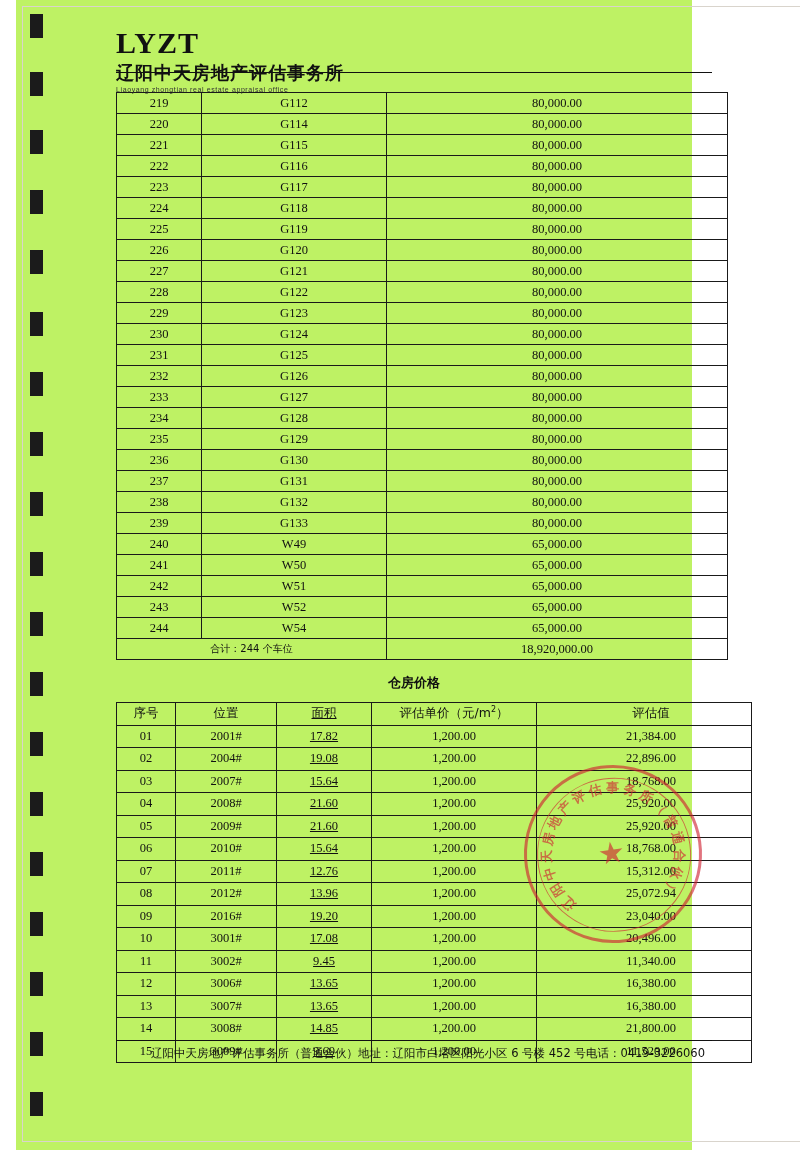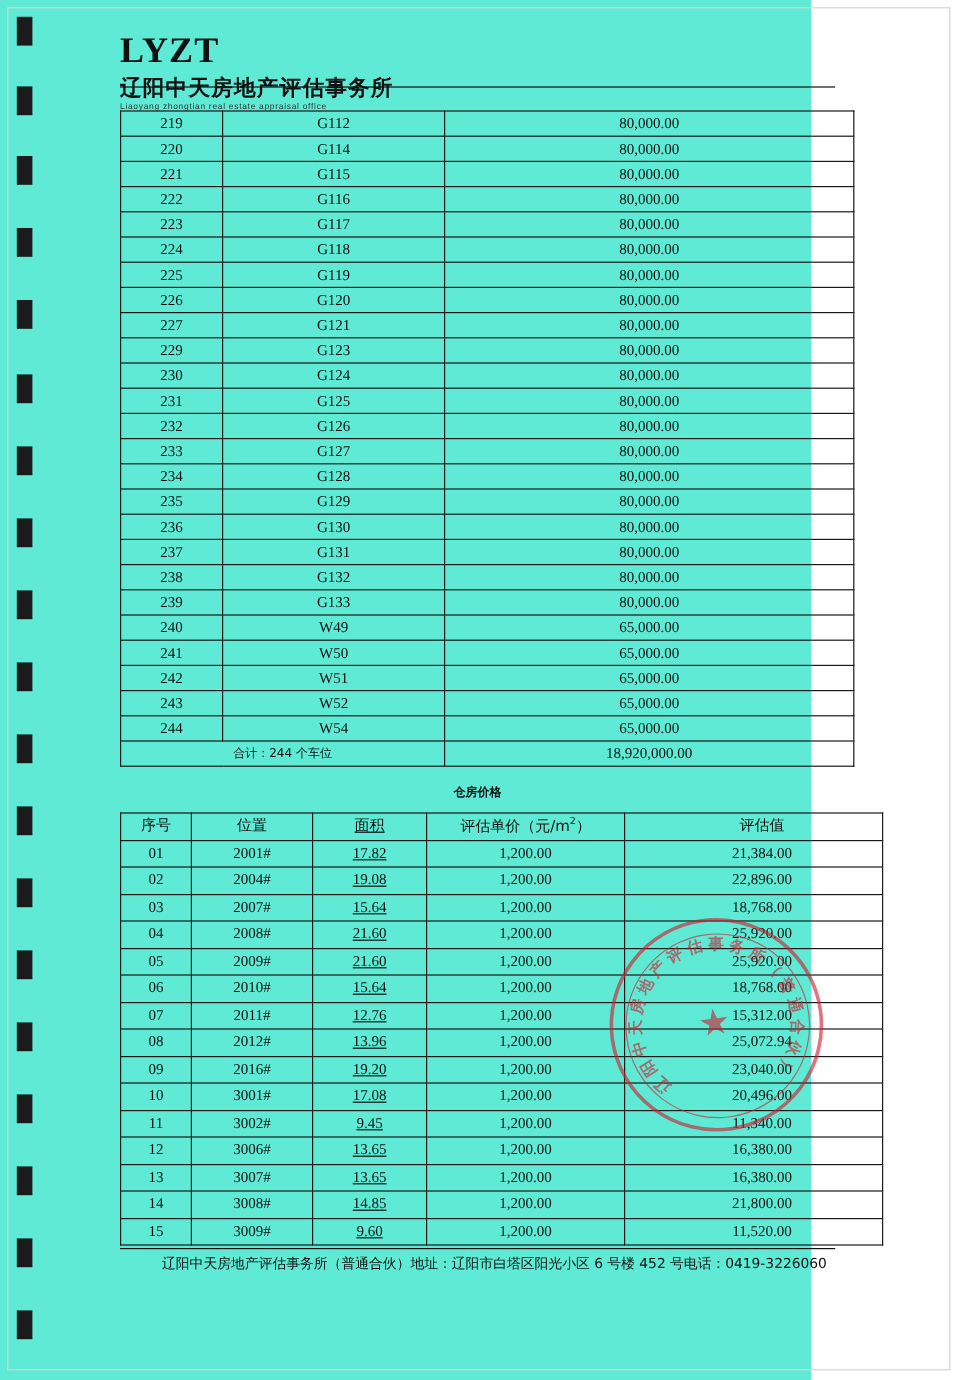--- a/index.html
+++ b/index.html
@@ -12,23 +12,23 @@
     background: #ffffff;
     font-family: "Liberation Serif", serif;
     color: #111111;
     position: relative;
     overflow: hidden;
   }
 
   
   .page {
     position: absolute;
-    left: 0; top: 0;
+    left: 16px; top: 0;
     width: 676px; height: 1150px;
-    background: #5eead4;
+    background: #bef264;
   }
   .scan-border {
     position: absolute;
     left: 6px; top: 6px;
     width: 786px; height: 1136px;
     border: 1px solid #d9d4cc;
     box-sizing: border-box;
   }
   .binder-strip {
     position: absolute;
@@ -113,21 +113,21 @@
   }
   .t1 td.c0 { width: 80px; }
   .t1 td.c1 { width: 180px; }
   .t1 td.c2 { width: 336px; }
   .total-label { text-align: center; font-family: "DejaVu Sans", sans-serif; font-size: 10px; }
 
   .section-title {
     text-align: center;
     font-family: "DejaVu Sans", sans-serif;
     font-weight: bold;
-    font-size: 10px;
+    font-size: 13px;
     margin: 14px 0 10px 0;
   }
 
   .t2 { width: 596px; }
   .t2 th, .t2 td { height: 21.5px; }
   .t2 .h { font-family: "DejaVu Sans", sans-serif; font-size: 12.5px; }
   .t2 .c0 { width: 54px; }
   .t2 .c1 { width: 96px; }
   .t2 .c2 { width: 90px; text-decoration: underline; }
   .t2 .c3 { width: 160px; }
@@ -282,20 +282,25 @@
             <td class="c2">80,000.00</td>
           </tr>
           <tr>
             <td class="c0">226</td>
             <td class="c1">G120</td>
             <td class="c2">80,000.00</td>
           </tr>
           <tr>
             <td class="c0">227</td>
             <td class="c1">G121</td>
+            <td class="c2">80,000.00</td>
+          </tr>
+          <tr>
+            <td class="c0">228</td>
+            <td class="c1">G122</td>
             <td class="c2">80,000.00</td>
           </tr>
           <tr>
             <td class="c0">229</td>
             <td class="c1">G123</td>
             <td class="c2">80,000.00</td>
           </tr>
           <tr>
             <td class="c0">230</td>
             <td class="c1">G124</td>

